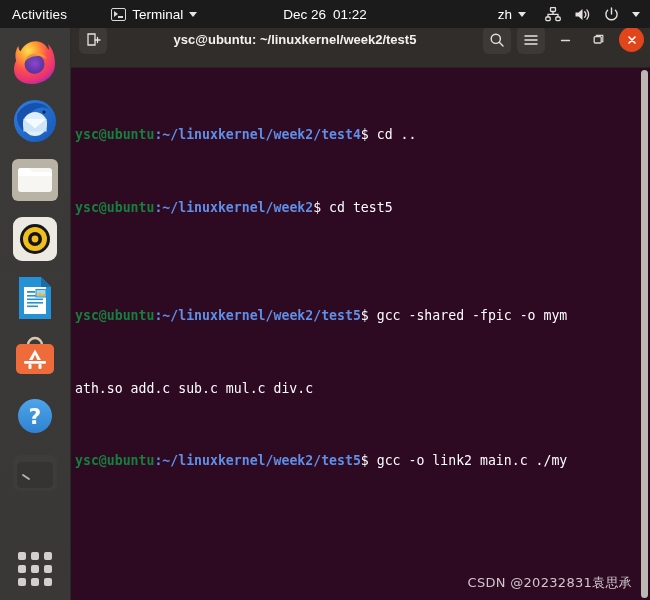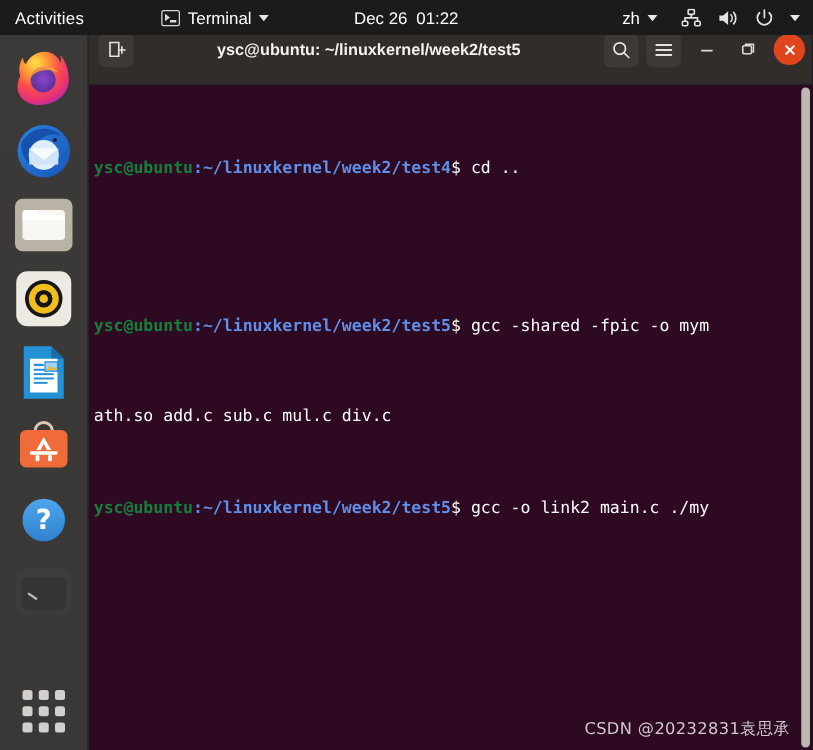--- a/index.html
+++ b/index.html
@@ -11,21 +11,21 @@
   #root { position: relative; width: 650px; height: 424px; }
 
   
   .topbar {
     position: absolute; top: 0; left: 0; width: 650px; height: 28px;
     background: #1b1b1b; color: #ffffff;
     display: flex; align-items: center;
     font-size: 13.5px;
   }
   .tb-activities { padding: 0 10px 0 12px; letter-spacing: .2px; }
-  .tb-app { display: flex; align-items: center; gap: 6px; margin-left: 52px; }
+  .tb-app { display: flex; align-items: center; gap: 6px; margin-left: 34px; }
   .tb-app-icon {
     width: 15px; height: 13px; border: 1.6px solid #d8d8d8; border-radius: 2px;
     position: relative; display:inline-block;
   }
   .tb-app-icon::before{
     content:""; position:absolute; left:2px; top:2.5px;
     width:0;height:0;border-left:4px solid #d8d8d8;
     border-top:3px solid transparent;border-bottom:3px solid transparent;
   }
   .tb-app-icon::after{
@@ -328,20 +328,21 @@
           </svg>
         </div>
       </div>
     </div>
 
     <div class="term-body">
       <div class="term-text">
 
         <span class="ln"><span class="g">ysc@ubuntu</span><span class="b">:~/linuxkernel/week2/test4</span><span class="p">$</span><span class="p"> cd ..</span></span>
 
+        <span class="ln"><span class="g">ysc@ubuntu</span><span class="b">:~/linuxkernel/week2</span><span class="p">$</span><span class="p"> cd test5</span></span>
 
 
 
         <span class="ln"><span class="g">ysc@ubuntu</span><span class="b">:~/linuxkernel/week2/test5</span><span class="p">$</span><span class="p"> gcc -shared -fpic -o mym</span></span>
 
         <span class="ln"><span class="p">ath.so add.c sub.c mul.c div.c</span></span>
 
         <span class="ln"><span class="g">ysc@ubuntu</span><span class="b">:~/linuxkernel/week2/test5</span><span class="p">$</span><span class="p"> gcc -o link2 main.c ./my</span></span>
 
         

